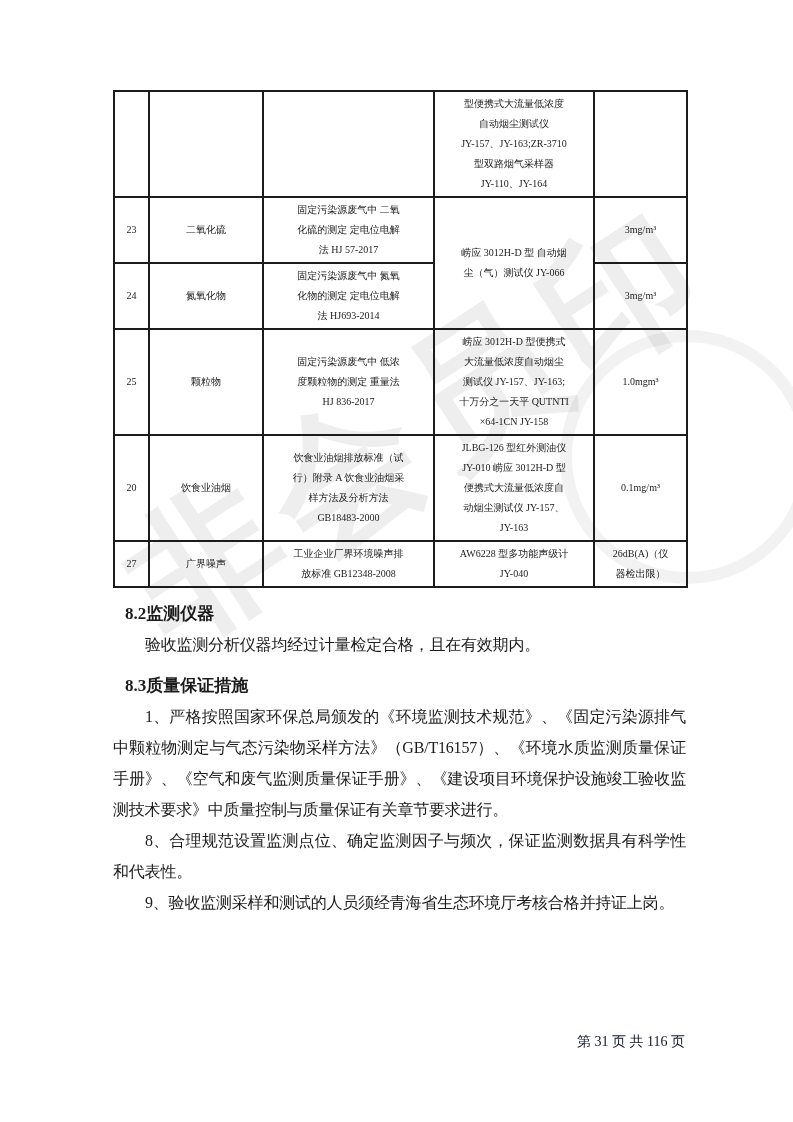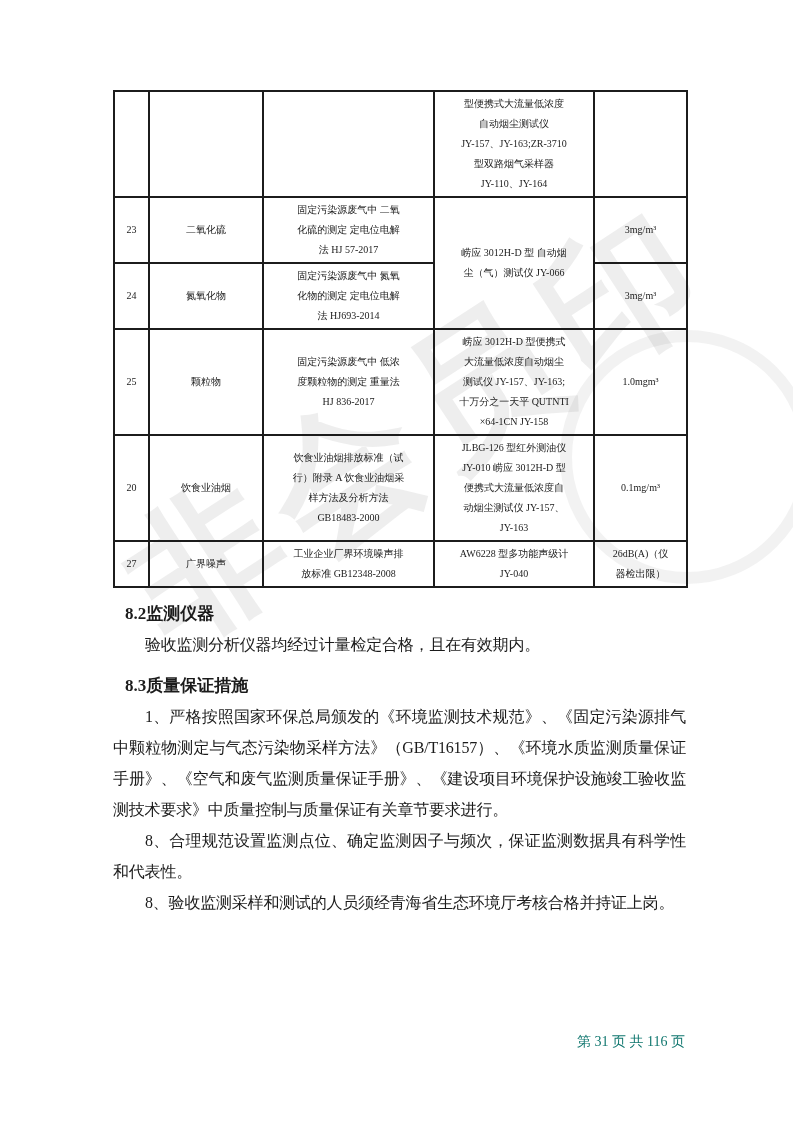--- a/index.html
+++ b/index.html
@@ -59,21 +59,21 @@
     width:230px;height:230px;
     border:12px solid rgba(90,90,90,0.08);
     border-radius:50%;
     z-index:0;
     pointer-events:none;
   }
 
   
   .page-footer{
     position:absolute;top:1033px;right:108px;
-    font-size:14px;color:#0f766e;z-index:1;
+    font-size:14px;color:#0f172a;z-index:1;
   }
 </style>
 </head>
 <body>
 
 <div class="page">
 
   <div class="watermark-text">非会员印</div>
   <div class="watermark-circle"></div>
 
@@ -156,19 +156,19 @@
           </tr>
         </tbody>
     </table>
 
     <h2 class="section-heading">8.2监测仪器</h2>
     <p class="body-para">验收监测分析仪器均经过计量检定合格，且在有效期内。</p>
 
     <h2 class="section-heading">8.3质量保证措施</h2>
     <p class="body-para">1、严格按照国家环保总局颁发的《环境监测技术规范》、《固定污染源排气中颗粒物测定与气态污染物采样方法》（GB/T16157）、《环境水质监测质量保证手册》、《空气和废气监测质量保证手册》、《建设项目环境保护设施竣工验收监测技术要求》中质量控制与质量保证有关章节要求进行。</p>
     <p class="body-para">8、合理规范设置监测点位、确定监测因子与频次，保证监测数据具有科学性和代表性。</p>
-    <p class="body-para">8、验收监测采样和测试的人员须经青海省生态环境厅考核合格并持证上岗。</p>
+    <p class="body-para">9、验收监测采样和测试的人员须经青海省生态环境厅考核合格并持证上岗。</p>
 
   </div>
 
   <div class="page-footer">第 31 页 共 116 页</div>
 
 </div>
 
 </body></html>

